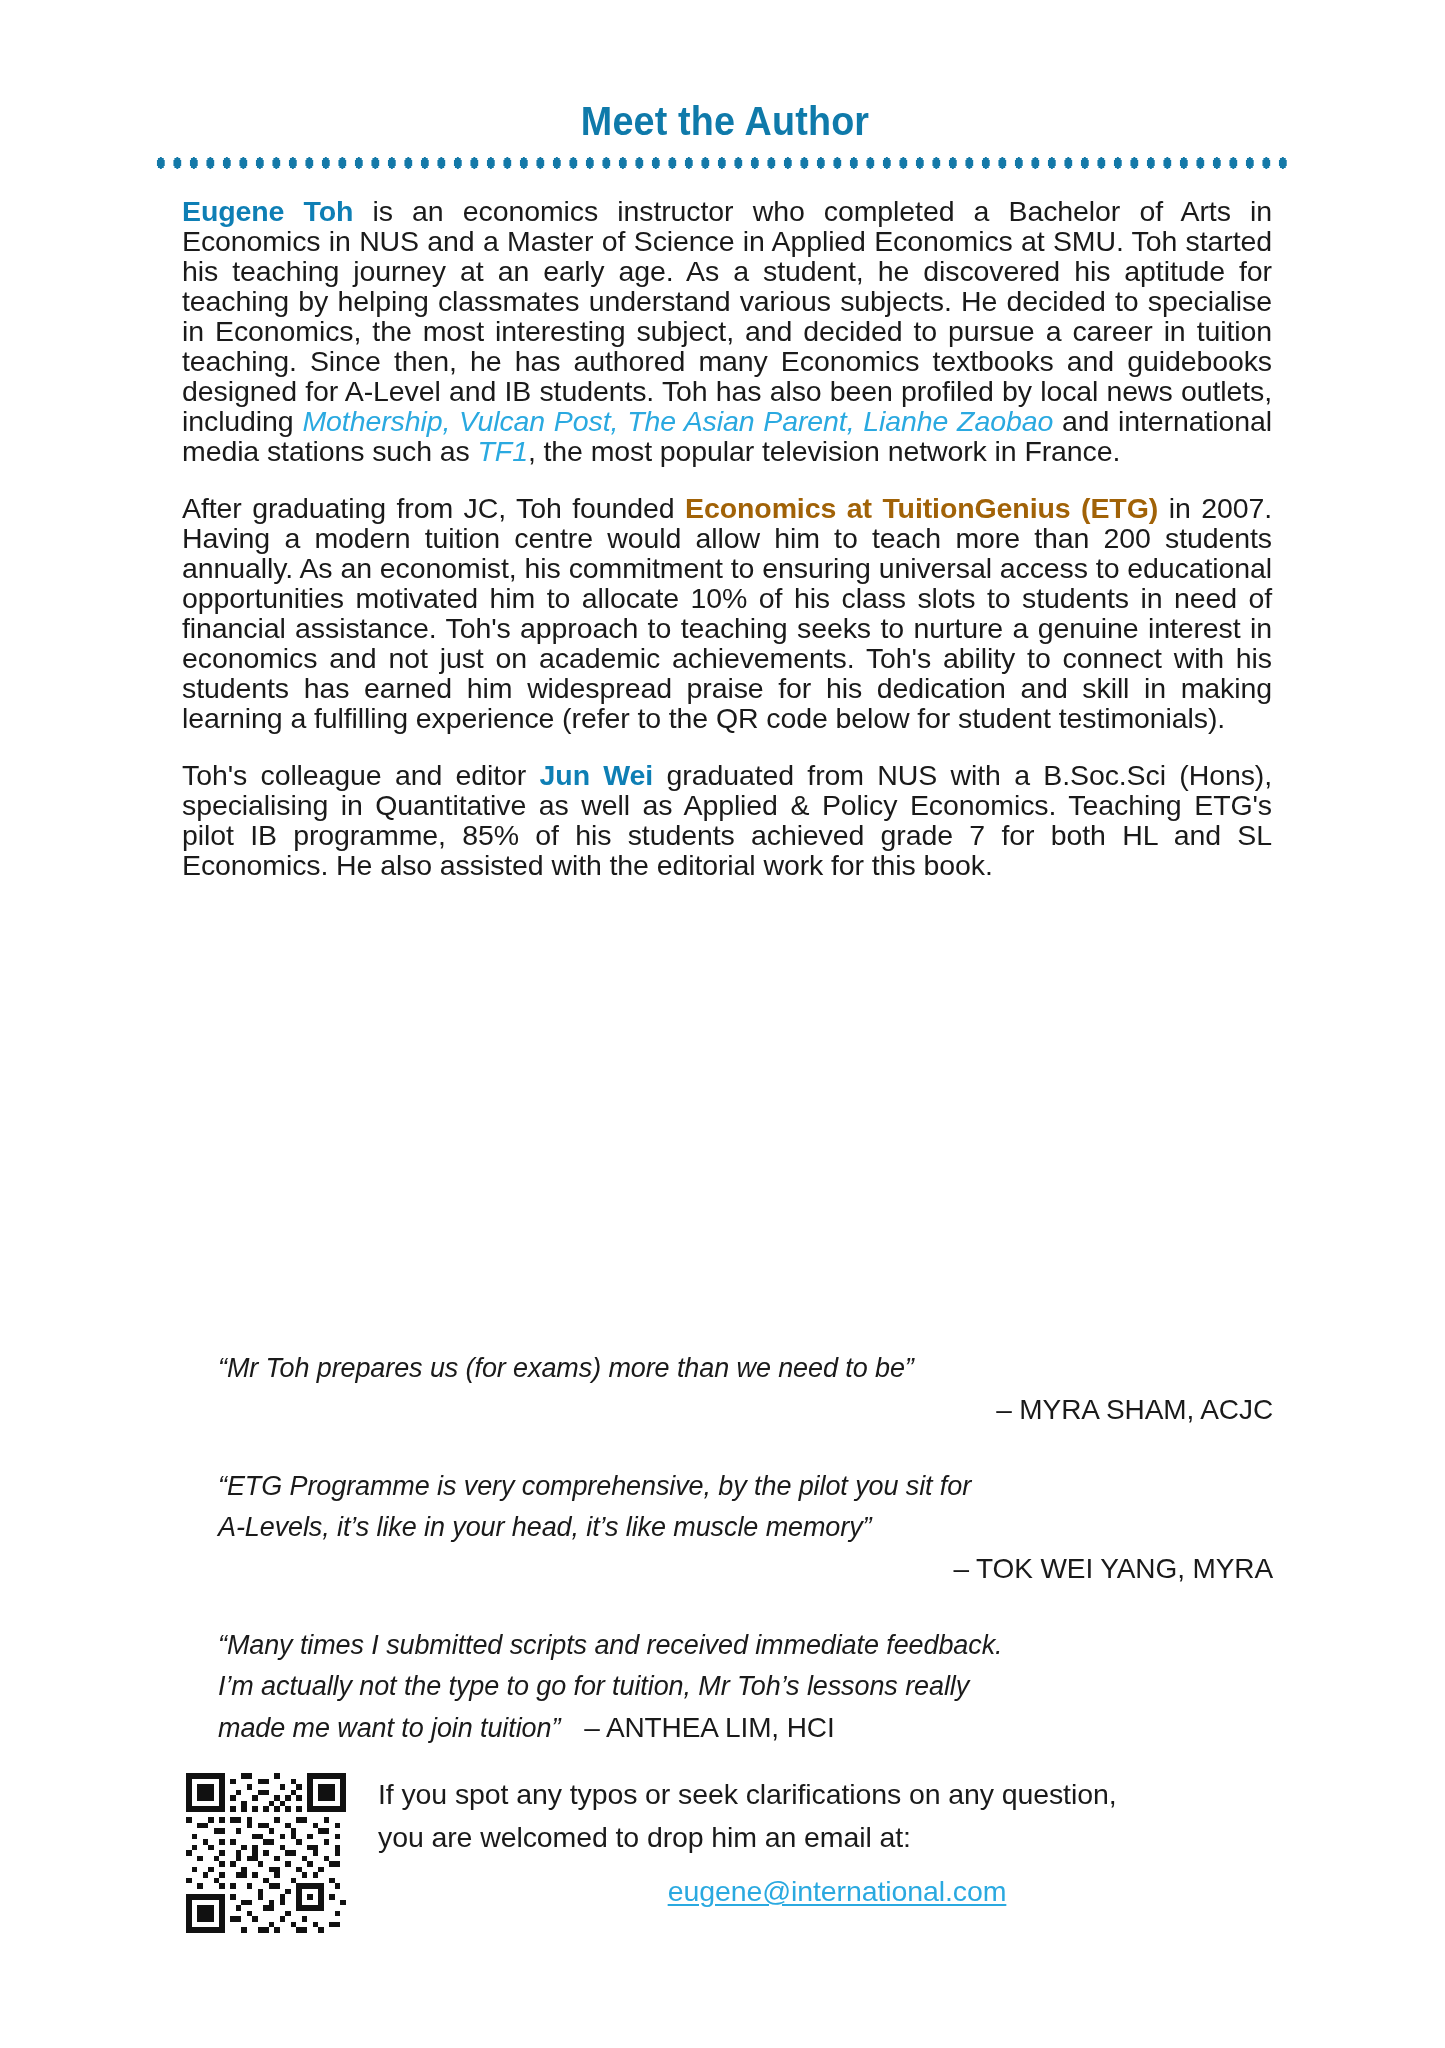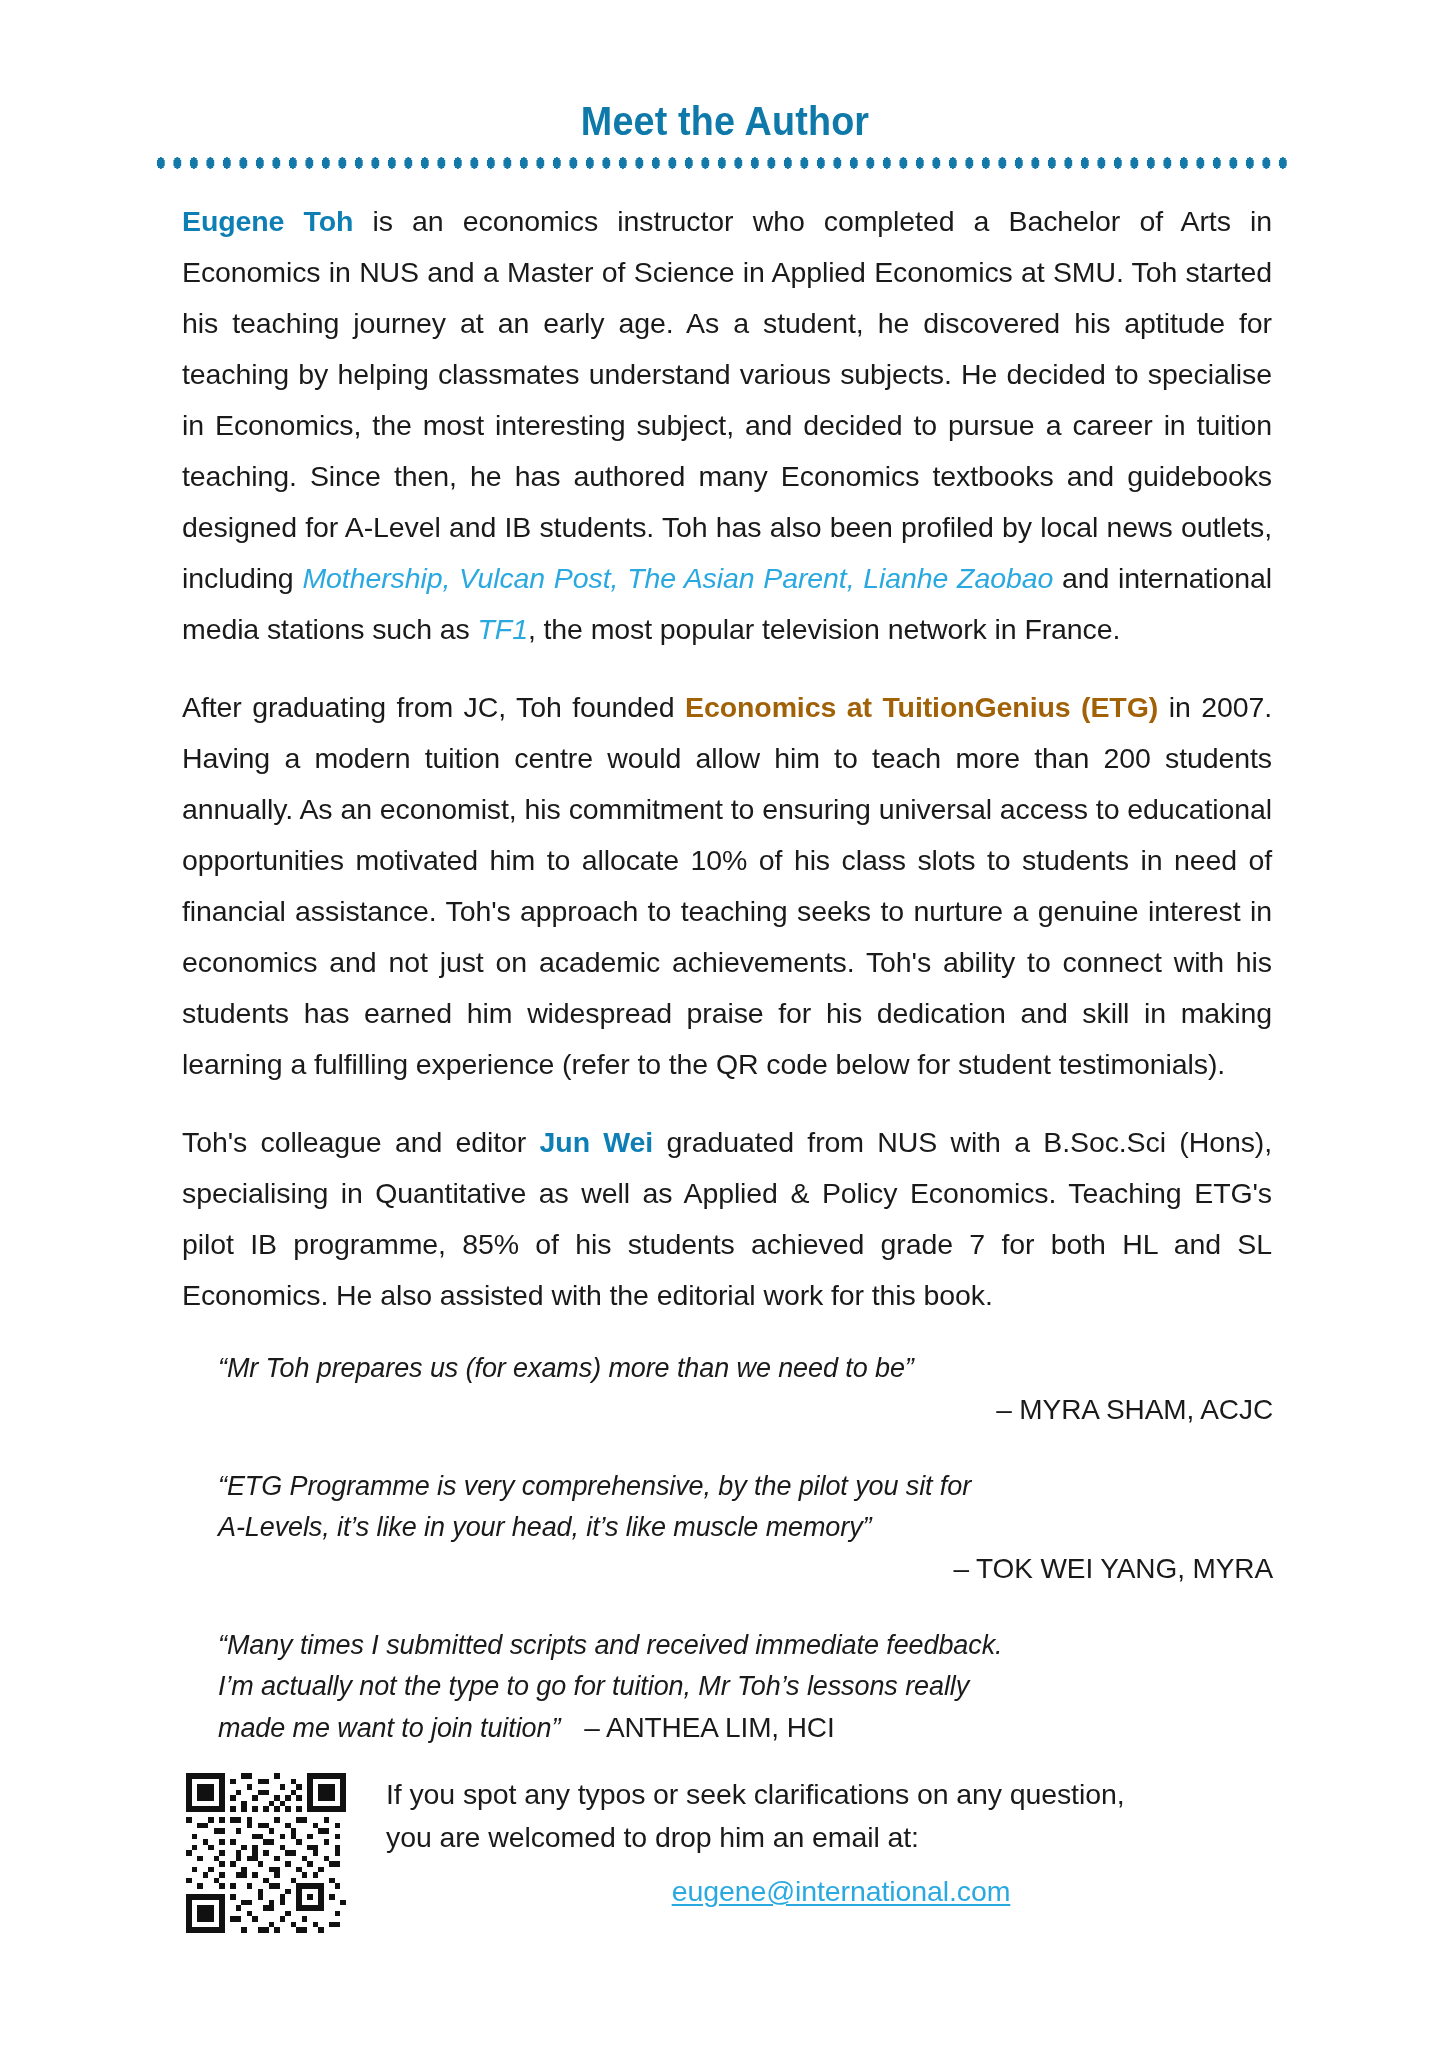--- a/index.html
+++ b/index.html
@@ -55,21 +55,21 @@
   
   .col {
     position: absolute;
     left: 182px;
     top: 196px;
     width: 1090px;
   }
   p.para {
     margin: 0 0 27px 0;
     font-size: 28.5px;
-    line-height: 51px;
+    line-height: 30px;
     text-align: justify;
     text-justify: inter-word;
     color: #1a1a1a;
     letter-spacing: -0.1px;
   }
   p.para.last-line-left {
     text-align-last: left;
   }
   .b-blue {
     font-weight: bold;
@@ -123,21 +123,21 @@
   
   .footer {
     position: absolute;
     left: 186px;
     top: 1773px;
     width: 1090px;
   }
   .footer-inner {
     display: flex;
     align-items: flex-start;
-    gap: 8px;
+    gap: 0px;
   }
   .qr {
     width: 160px;
     height: 160px;
     flex: 0 0 160px;
     image-rendering: pixelated;
   }
   .footer-text {
     margin-left: 32px;
     flex: 1 1 auto;

